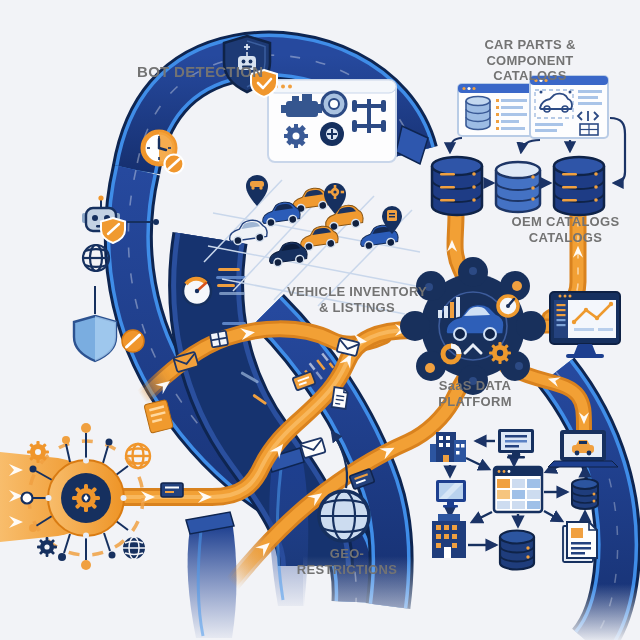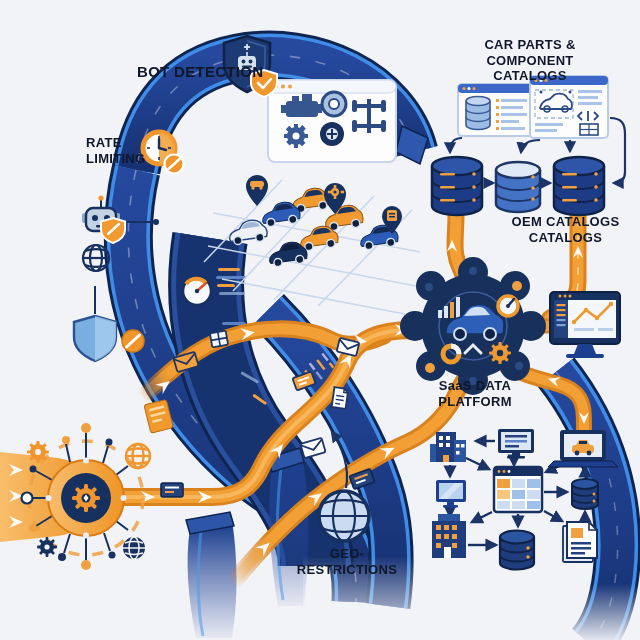--- a/index.html
+++ b/index.html
@@ -1,19 +1,19 @@
 <!DOCTYPE html>
 <html><head>
 <meta charset="utf-8">
 <style>
   html,body{margin:0;padding:0;background:#e9ebf1;}
   #stage{position:relative;width:640px;height:640px;background:#f2f3f7;overflow:hidden;
          font-family:"Liberation Sans",sans-serif;}
   svg{position:absolute;left:0;top:0;}
-  .lbl{position:absolute;font:700 13px "Liberation Sans",sans-serif;color:#0f172a;
+  .lbl{position:absolute;font:700 13px "Liberation Sans",sans-serif;color:#737373;
        letter-spacing:.3px;line-height:1.2;white-space:pre-line;}
   .center{text-align:center;}
 </style>
 </head>
 <body>
 
 <div id="stage">
 <svg width="640" height="640" viewBox="0 0 640 640">
 <defs>
   <linearGradient id="gRoad" x1="0" y1="0" x2="0" y2="1">
@@ -832,22 +832,22 @@
     <line x1="319" y1="516" x2="369" y2="516"></line>
     <path d="M 322,504 a 30,12 0 0 1 44,0 M 322,528 a 30,12 0 0 0 44,0"></path>
   </g>
 </g>
 
 <rect x="303" y="556" width="115" height="88" fill="url(#gBot)"></rect>
 <rect x="556" y="584" width="90" height="60" fill="url(#gBot)"></rect>
 </svg>
 
 <div class="lbl" style="left:137px;top:63px;font-size:15px">BOT DETECTION</div>
-<div class="lbl" style="left:86px;top:135px">RATE
-LIMITING</div>
+<div class="lbl center" style="left:272px;top:284px;width:170px">VEHICLE INVENTORY
+&amp; LISTINGS</div>
 <div class="lbl center" style="left:440px;top:37px;width:180px">CAR PARTS &amp; COMPONENT
 CATALOGS</div>
 <div class="lbl center" style="left:488px;top:214px;width:155px">OEM CATALOGS
 CATALOGS</div>
 <div class="lbl center" style="left:415px;top:378px;width:120px">SaaS DATA
 PLATFORM</div>
 <div class="lbl center" style="left:292px;top:546px;width:110px">GEO-
 RESTRICTIONS</div>
 </div>
 

